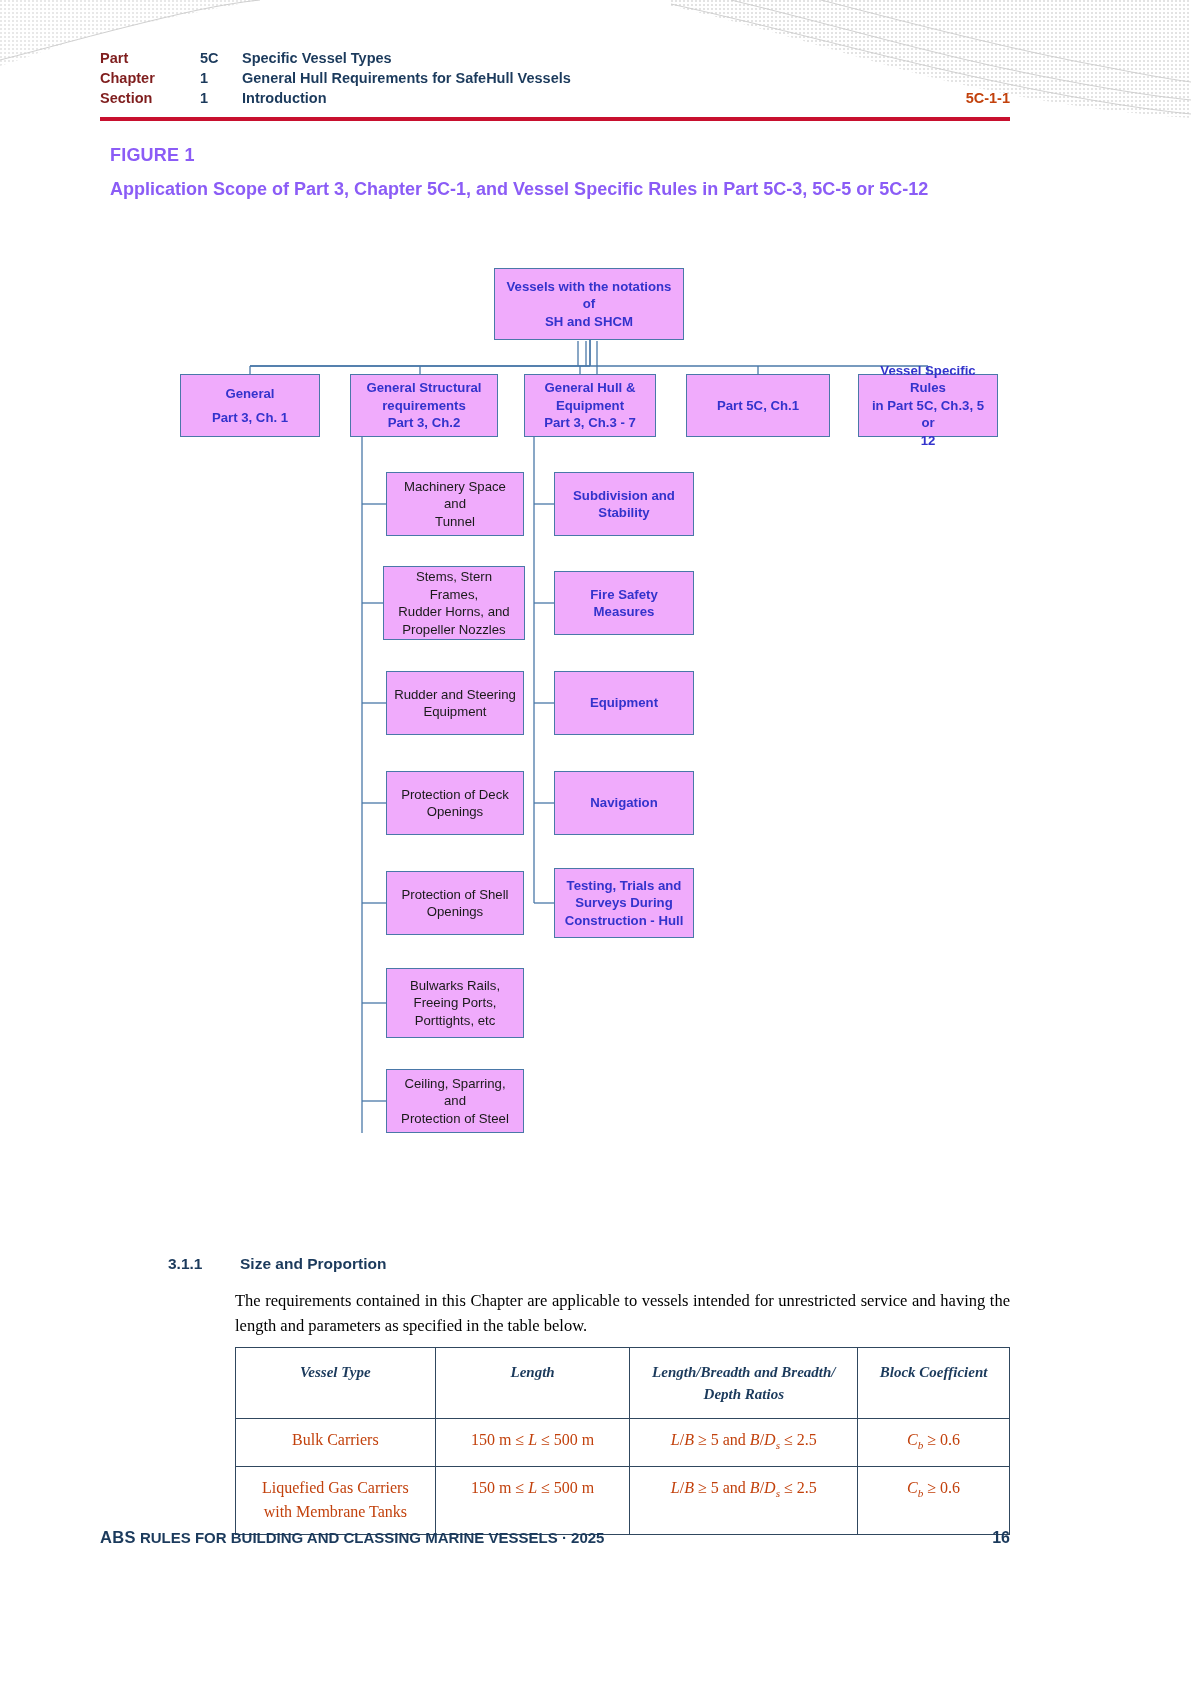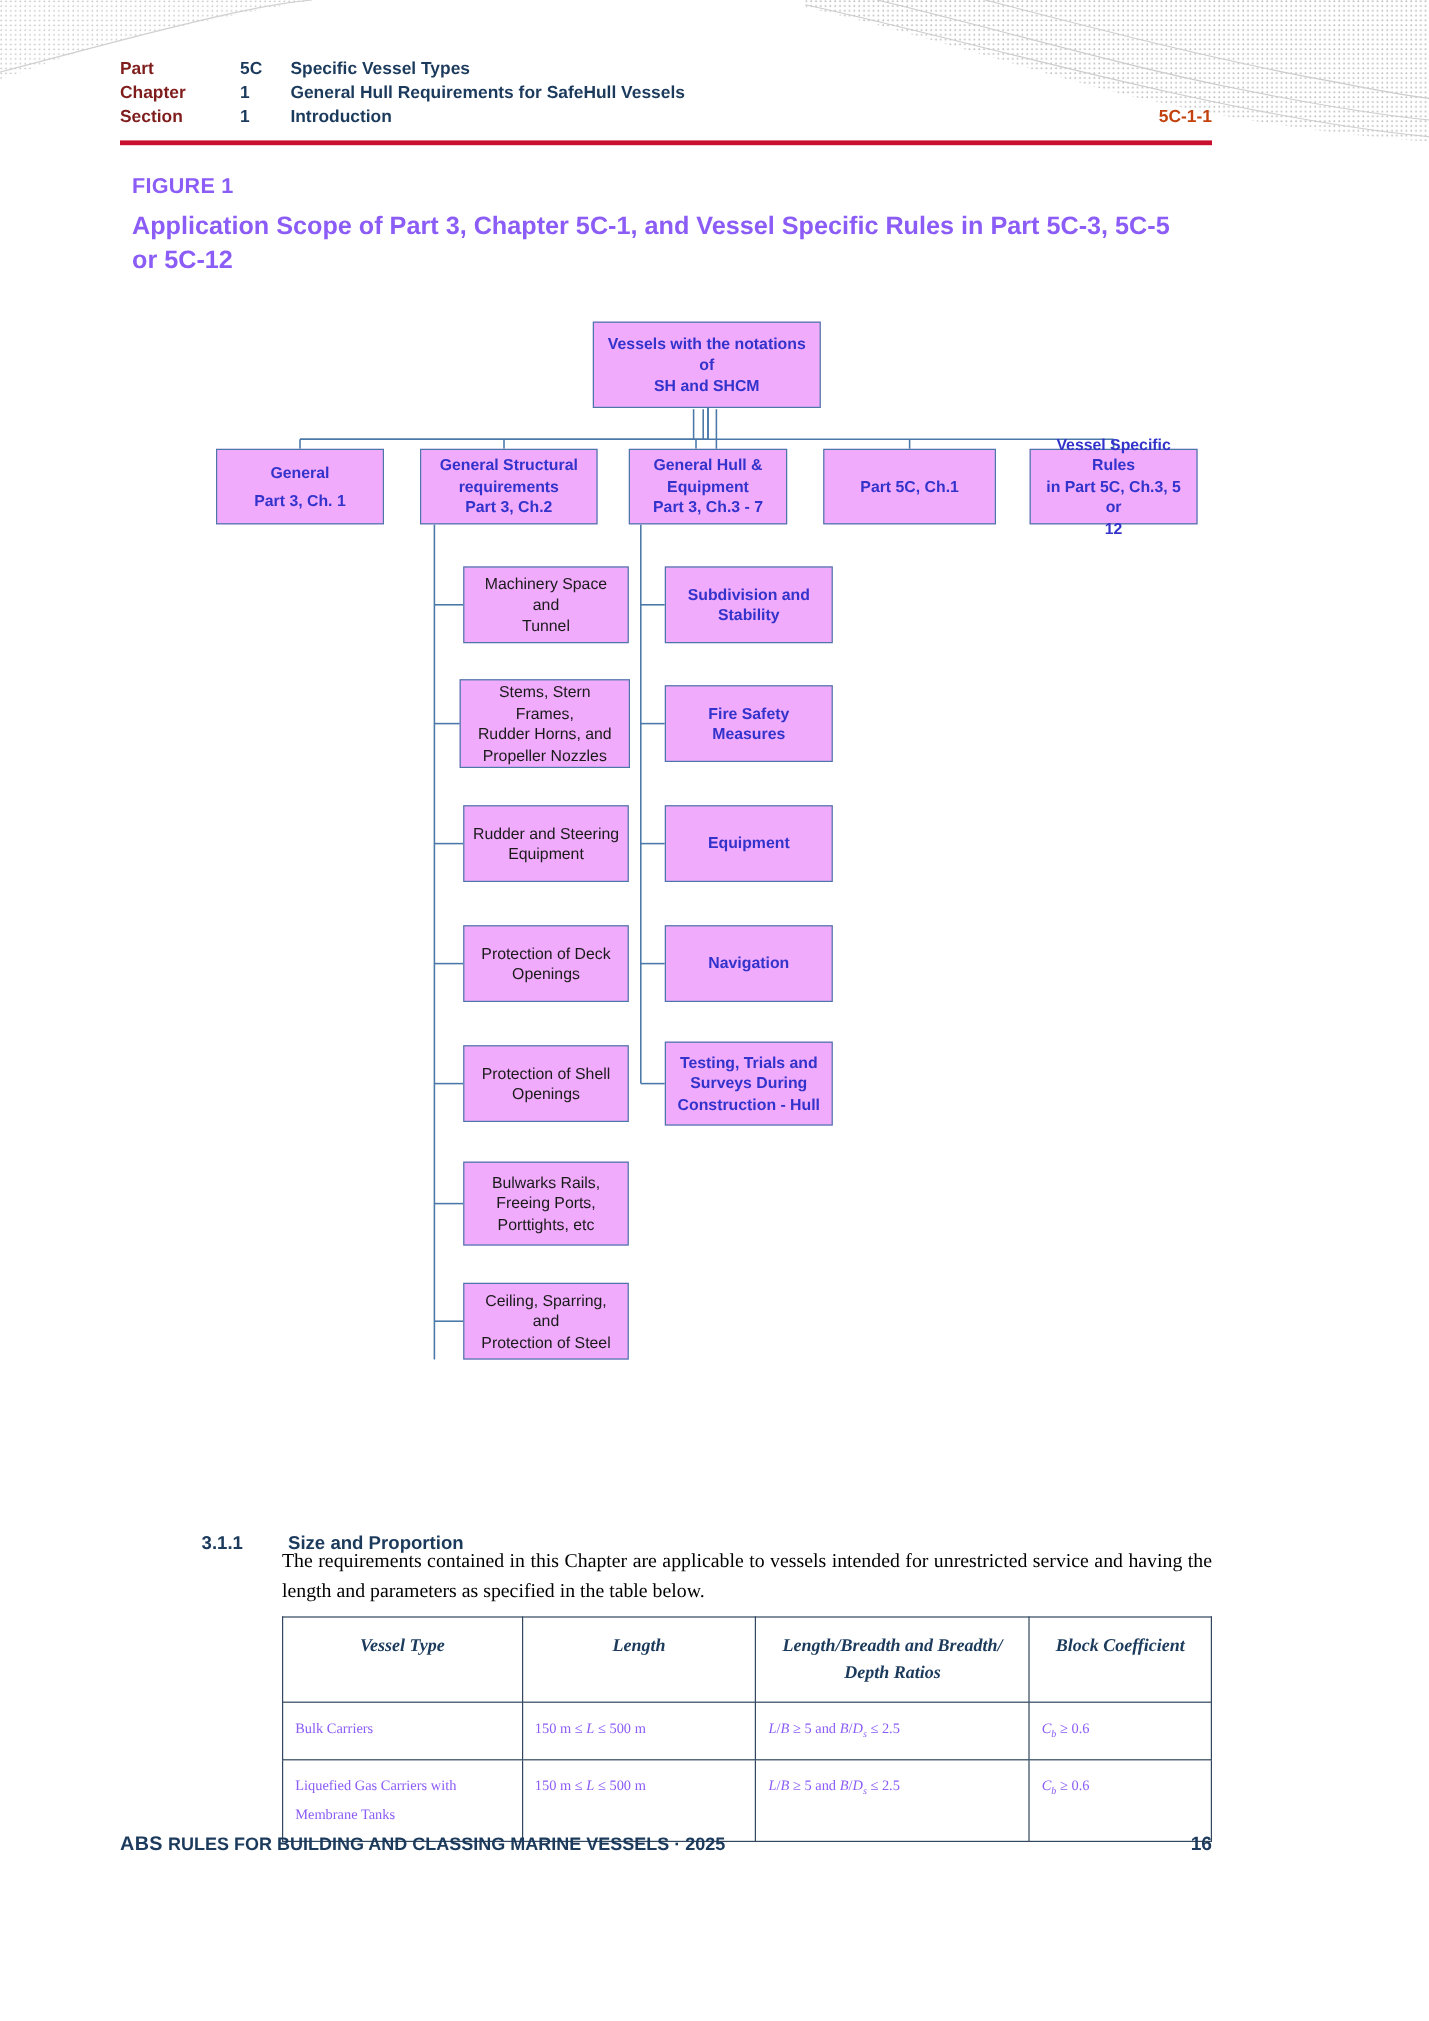--- a/index.html
+++ b/index.html
@@ -75,21 +75,21 @@
     width: 890px;
     color: #8b5cf6;
   }
   .fig-label {
     font-size: 18px;
     font-weight: bold;
     letter-spacing: 0.2px;
     margin-bottom: 9px;
   }
   .fig-heading {
-    font-size: 21px;
+    font-size: 18px;
     font-weight: bold;
     line-height: 28px;
   }
 
   
   .chart {
     position: absolute;
     left: 0; top: 0;
     width: 1191px; height: 1684px;
     pointer-events: none;
@@ -116,21 +116,21 @@
 
   
   .sec-head {
     position: absolute;
     left: 168px; top: 1255px;
     width: 850px;
     color: #1b3a5c;
     font-weight: bold;
     font-size: 15.5px;
   }
-  .sec-head .num { display:inline-block; width: 72px; margin-top: 23px; }
+  .sec-head .num { display:inline-block; width: 72px; }
   .sec-body {
     position: absolute;
     left: 235px; top: 1288px;
     width: 775px;
     font-family: "Liberation Serif", serif;
     font-size: 16.5px;
     line-height: 25px;
     text-align: justify;
     color: #000000;
   }
@@ -152,25 +152,26 @@
   .tbl thead th {
     text-align: center;
     font-style: italic;
     font-weight: bold;
     font-size: 15px;
     line-height: 22px;
     padding: 13px 8px;
     color: #1b3a5c;
   }
   .tbl tbody td {
-    font-size: 12px;
+    font-size: 16px;
     line-height: 24px;
-    color: #8b5cf6;
+    color: #c2410c;
     font-style: normal;
     font-weight: normal;
+    text-align: center;
   }
   .tbl tbody tr { height: 46px; }
   .tbl tbody tr.tall { height: 68px; }
   .col-a { width: 200px; }
   .col-b { width: 195px; }
   .col-c { width: 228px; }
   .col-d { width: 152px; }
   .cell-math { font-family: "Liberation Serif", serif; }
   .cell-math i { font-style: italic; }
   .cell-math sub { font-size: 70%; font-style: italic; }

